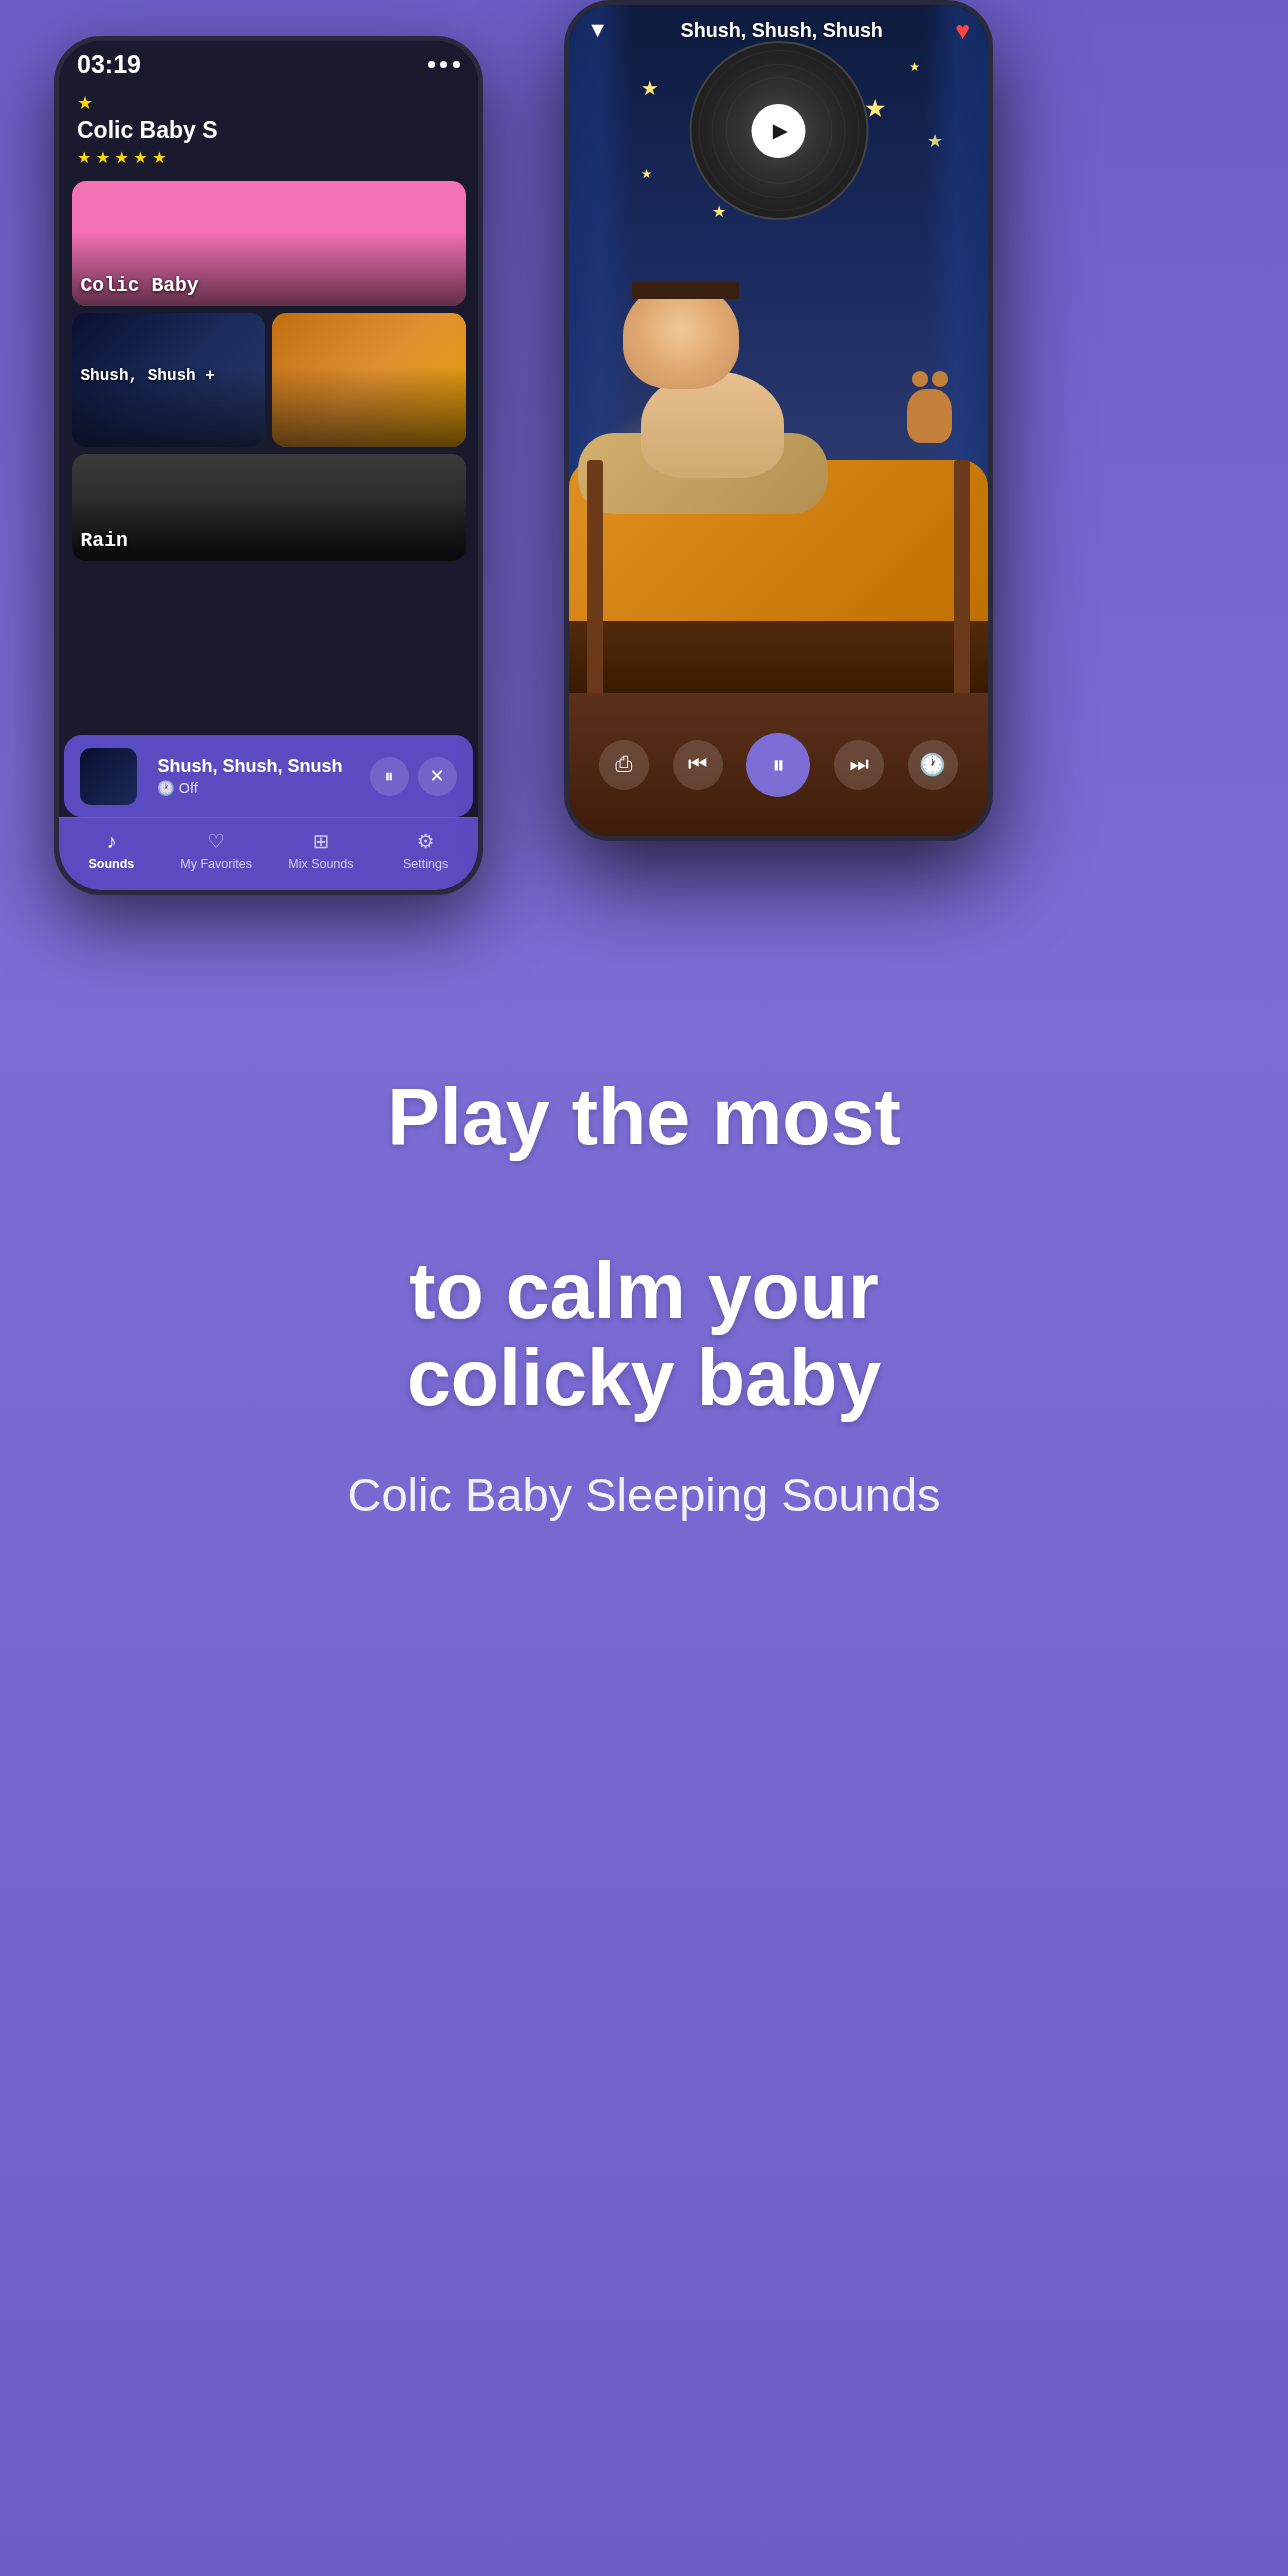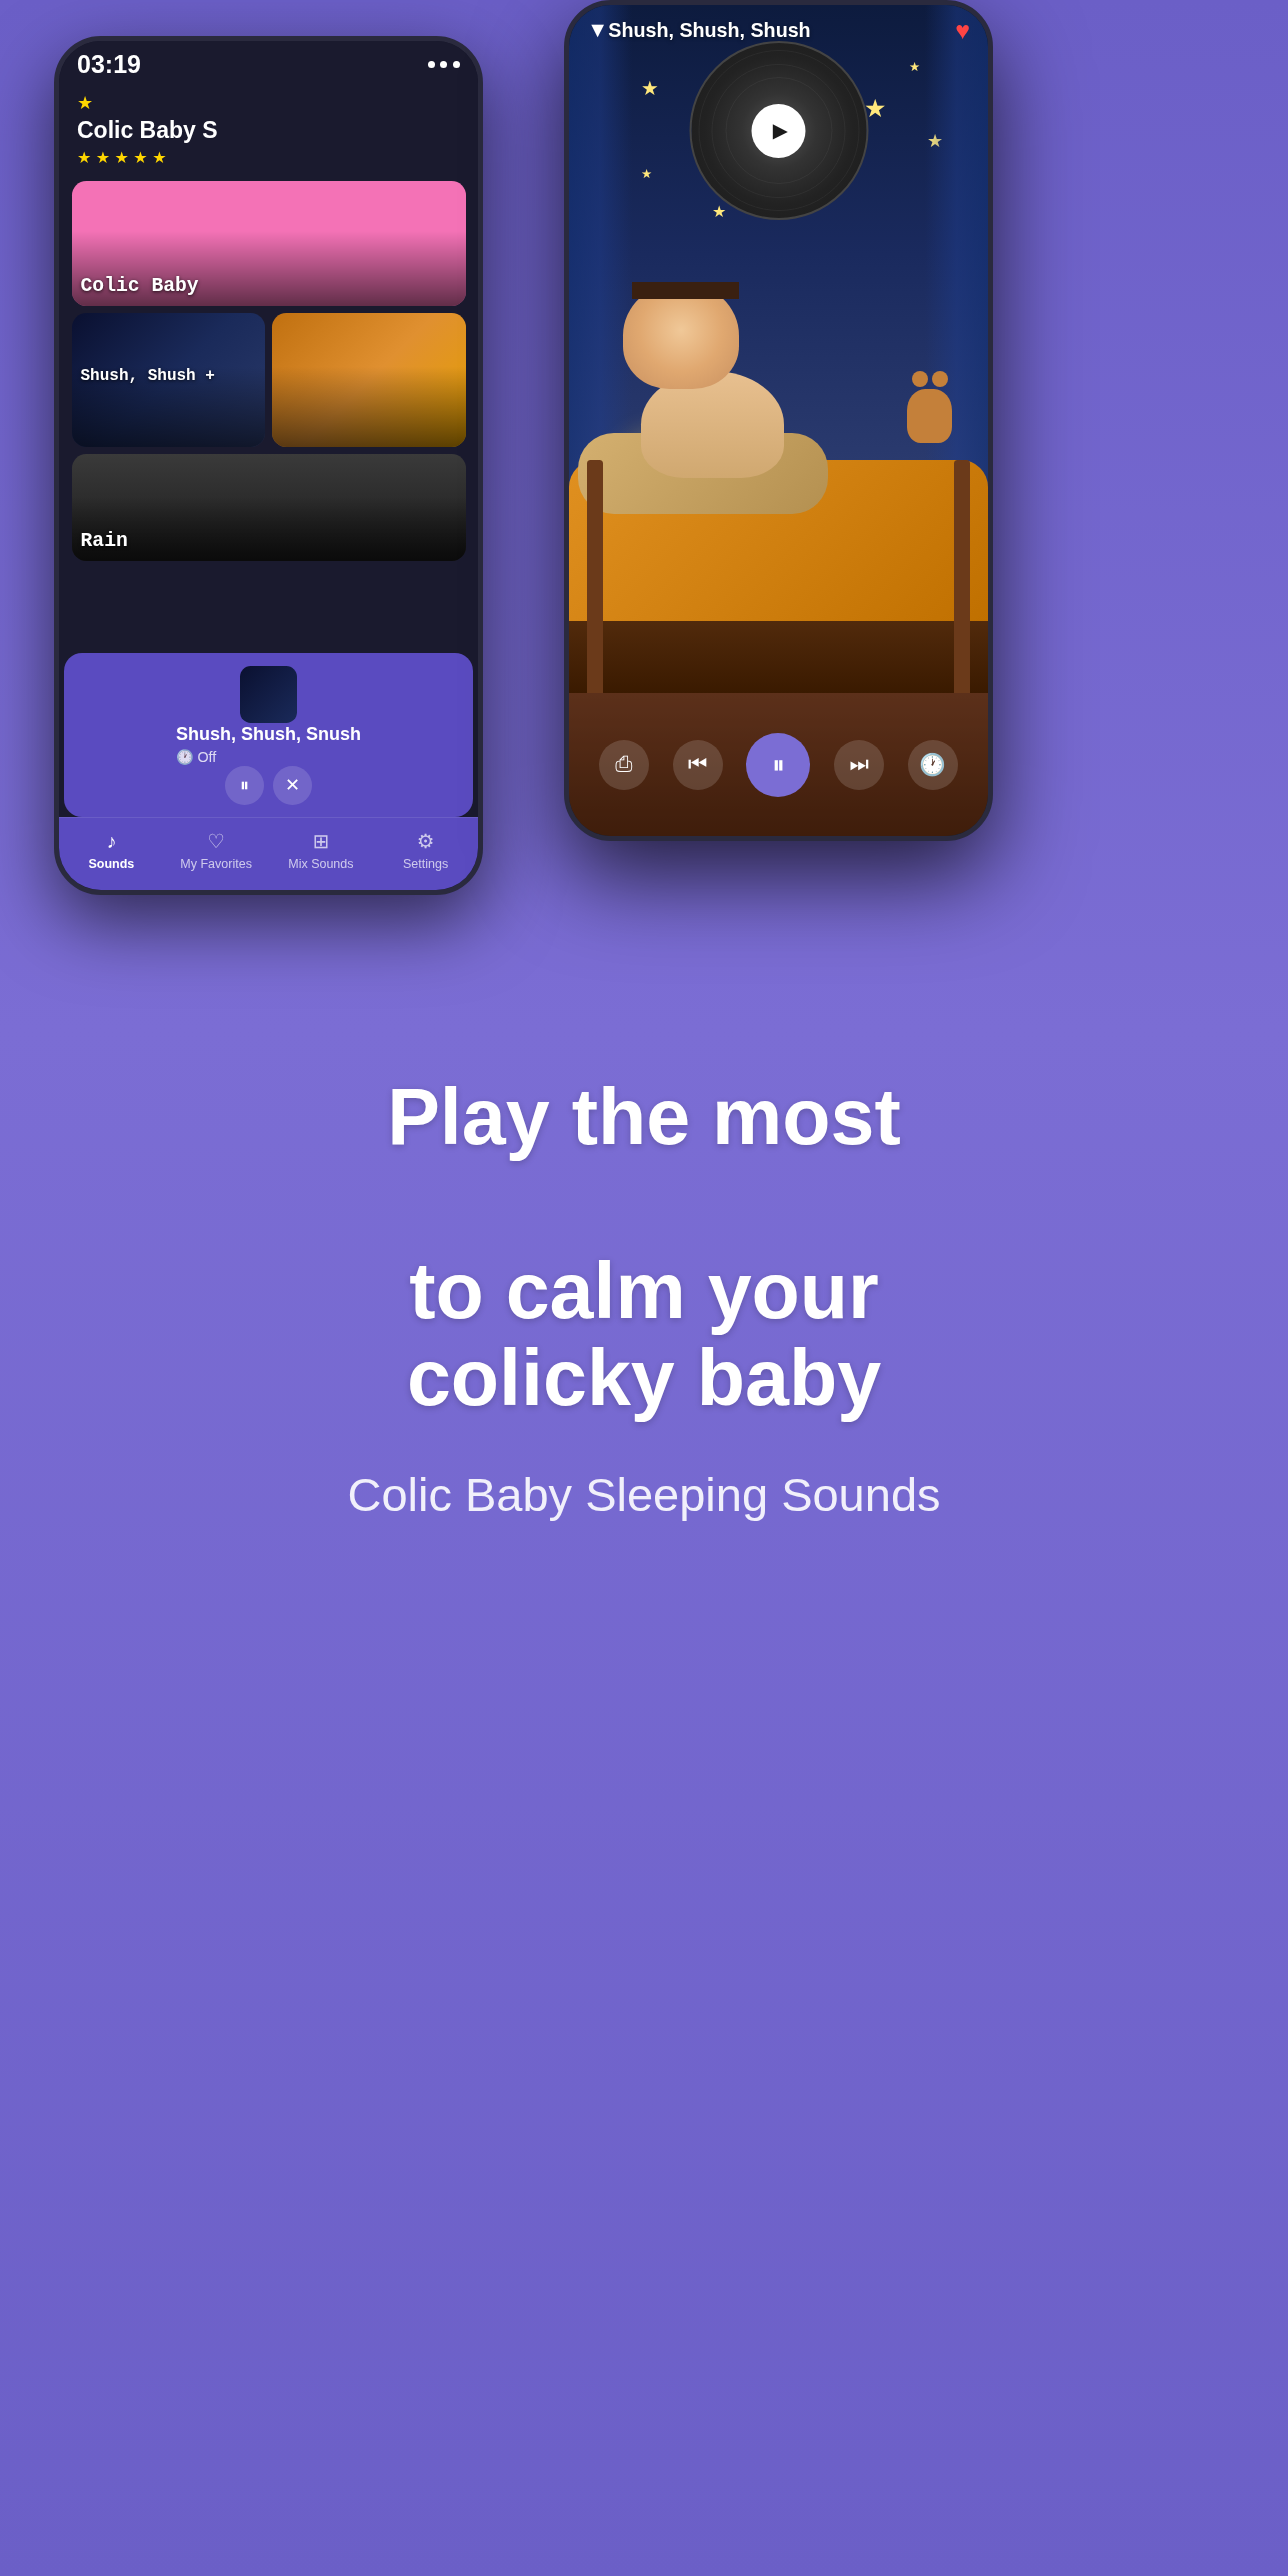--- a/index.html
+++ b/index.html
@@ -146,22 +146,21 @@
     .mini-player {
       position: absolute;
       bottom: 73px;
       left: 5.4px;
       right: 5.4px;
       background: #5A4BC0;
       border-radius: 18px;
       padding: 12.5px 16px;
       display: flex;
       align-items: center;
-      gap: 1px;
-      flex-direction: column;
+      gap: 20px;
     }
     .mini-thumb {
       width: 57px;
       height: 57px;
       border-radius: 10.7px;
       background: #1e2d5a;
       overflow: hidden;
       flex-shrink: 0;
     }
     .mini-info { flex: 1; }
@@ -315,21 +314,21 @@
       align-items: center;
       justify-content: space-between;
       padding: 0 18px;
       background: transparent;
       z-index: 10;
     }
     .front-title {
       color: white;
       font-size: 19.7px;
       font-weight: 600;
-      text-align: left;
+      text-align: center;
       flex: 1;
       text-shadow: 0 0.9px 3.6px rgba(0,0,0,0.5);
     }
     .heart-btn {
       color: #FF4444;
       font-size: 25px;
       cursor: pointer;
     }
     .chevron-btn {
       color: white;

